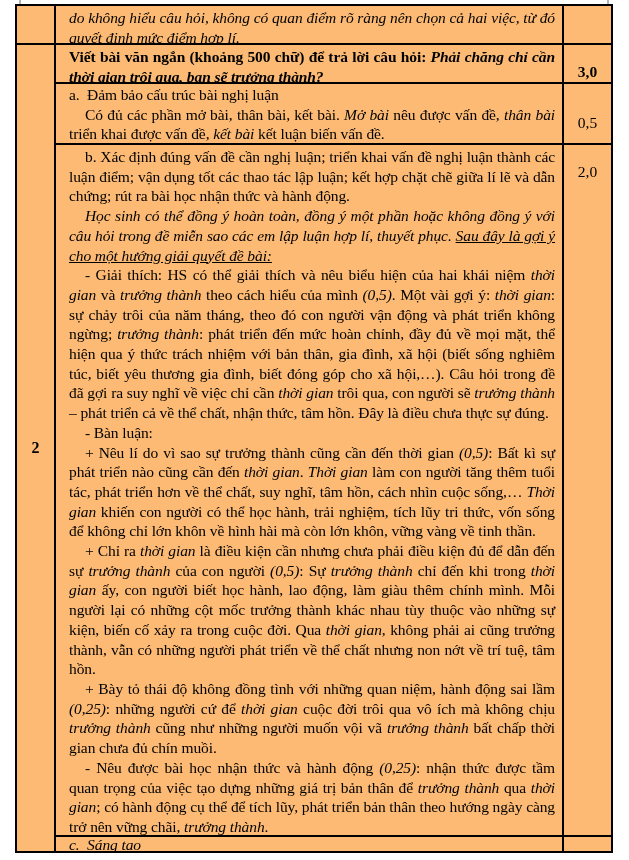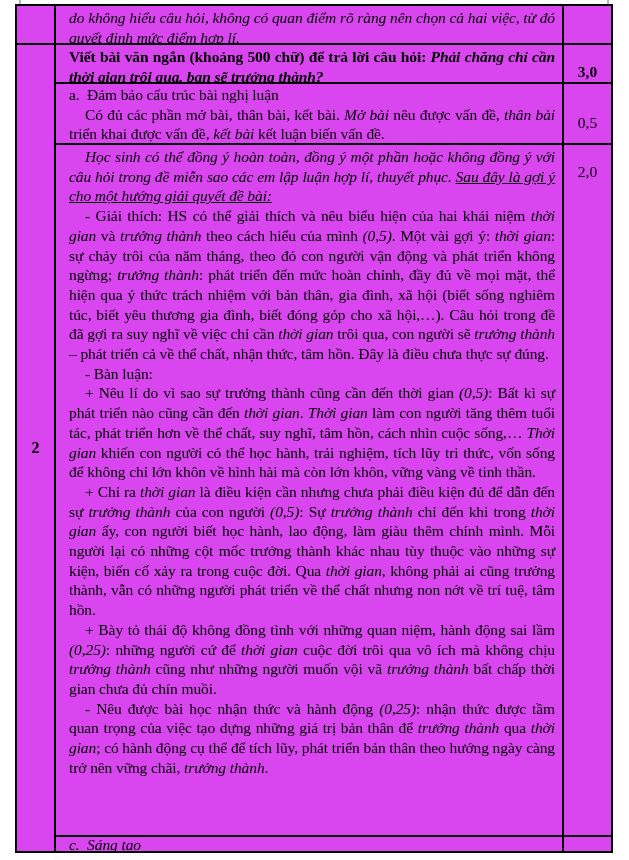--- a/index.html
+++ b/index.html
@@ -8,21 +8,21 @@
     width:629px; height:860px; position:relative; overflow:hidden;
     font-family:"Liberation Serif","DejaVu Serif",serif;
     color:#000;
   }
   .edge-tick { position:absolute; top:0; width:2px; height:9px; background:#b4b4b4; }
   .edge-tick.left { left:19px; }
   .edge-tick.right { left:607px; }
 
   .doc-table {
     position:absolute; left:15px; top:4px; width:598px; height:849px;
-    border:2px solid #000; display:flex; flex-direction:column; background:#d946ef;
+    border:2px solid #000; display:flex; flex-direction:column; background:#fdba74;
   }
   .carry-row { display:flex; border-bottom:2px solid #000; height:39px; flex:0 0 auto; }
   .num-col { width:39px; flex:0 0 39px; border-right:2px solid #000; }
   .score-col { width:47px; flex:0 0 47px; text-align:center; font-size:15.5px; padding-top:18px; }
   .content-col { flex:1 1 auto; border-right:2px solid #000; padding:2px 7px 0 13px; overflow:hidden; }
 
   .qblock { display:flex; flex:1 1 auto; min-height:0; }
   .qnum {
     display:flex; align-items:center; justify-content:center;
     font-weight:bold; font-size:16px;
@@ -75,20 +75,21 @@
         </div>
         <div class="qrow row-a">
           <div class="content-col">
             <p><span>a.&nbsp; Đảm bảo cấu trúc bài nghị luận</span></p>
             <p class="ind"><span>Có đủ các phần mở bài, thân bài, kết bài. </span><span class="i">Mở bài</span><span> nêu được vấn đề, </span><span class="i">thân bài</span><span> triển khai được vấn đề, </span><span class="i">kết bài</span><span> kết luận biến vấn đề.</span></p>
           </div>
           <div class="score-col"><span>0,5</span></div>
         </div>
         <div class="qrow row-b">
           <div class="content-col">
+            <p class="ind"><span>b. Xác định đúng vấn đề cần nghị luận; triển khai vấn đề nghị luận thành các luận điểm; vận dụng tốt các thao tác lập luận; kết hợp chặt chẽ giữa lí lẽ và dẫn chứng; rút ra bài học nhận thức và hành động.</span></p>
             <p class="ind"><span class="i">Học sinh có thể đồng ý hoàn toàn, đồng ý một phần hoặc không đồng ý với câu hỏi trong đề miễn sao các em lập luận hợp lí, thuyết phục. </span><span class="i u">Sau đây là gợi ý cho một hướng giải quyết đề bài:</span></p>
             <p class="ind"><span>- Giải thích: HS có thể giải thích và nêu biểu hiện của hai khái niệm </span><span class="i">thời gian</span><span> và </span><span class="i">trưởng thành</span><span> theo cách hiểu của mình </span><span class="i">(0,5)</span><span>. Một vài gợi ý: </span><span class="i">thời gian</span><span>: sự chảy trôi của năm tháng, theo đó con người vận động và phát triển không ngừng; </span><span class="i">trưởng thành</span><span>: phát triển đến mức hoàn chỉnh, đầy đủ về mọi mặt, thể hiện qua ý thức trách nhiệm với bản thân, gia đình, xã hội (biết sống nghiêm túc, biết yêu thương gia đình, biết đóng góp cho xã hội,…). Câu hỏi trong đề đã gợi ra suy nghĩ về việc chỉ cần </span><span class="i">thời gian</span><span> trôi qua, con người sẽ </span><span class="i">trưởng thành</span><span> – phát triển cả về thể chất, nhận thức, tâm hồn. Đây là điều chưa thực sự đúng.</span></p>
             <p class="ind"><span>- Bàn luận:</span></p>
             <p class="ind"><span>+ Nêu lí do vì sao sự trưởng thành cũng cần đến thời gian </span><span class="i">(0,5)</span><span>: Bất kì sự phát triển nào cũng cần đến </span><span class="i">thời gian</span><span>. </span><span class="i">Thời gian</span><span> làm con người tăng thêm tuổi tác, phát triển hơn về thể chất, suy nghĩ, tâm hồn, cách nhìn cuộc sống,… </span><span class="i">Thời gian</span><span> khiến con người có thể học hành, trải nghiệm, tích lũy tri thức, vốn sống để không chỉ lớn khôn về hình hài mà còn lớn khôn, vững vàng về tinh thần.</span></p>
             <p class="ind"><span>+ Chỉ ra </span><span class="i">thời gian</span><span> là điều kiện cần nhưng chưa phải điều kiện đủ để dẫn đến sự </span><span class="i">trưởng thành</span><span> của con người </span><span class="i">(0,5)</span><span>: Sự </span><span class="i">trưởng thành</span><span> chỉ đến khi trong </span><span class="i">thời gian</span><span> ấy, con người biết học hành, lao động, làm giàu thêm chính mình. Mỗi người lại có những cột mốc trưởng thành khác nhau tùy thuộc vào những sự kiện, biến cố xảy ra trong cuộc đời. Qua </span><span class="i">thời gian</span><span>, không phải ai cũng trưởng thành, vẫn có những người phát triển về thể chất nhưng non nớt về trí tuệ, tâm hồn.</span></p>
             <p class="ind"><span>+ Bày tỏ thái độ không đồng tình với những quan niệm, hành động sai lầm </span><span class="i">(0,25)</span><span>: những người cứ để </span><span class="i">thời gian</span><span> cuộc đời trôi qua vô ích mà không chịu </span><span class="i">trưởng thành</span><span> cũng như những người muốn vội vã </span><span class="i">trưởng thành</span><span> bất chấp thời gian chưa đủ chín muồi.</span></p>
             <p class="ind"><span>- Nêu được bài học nhận thức và hành động </span><span class="i">(0,25)</span><span>: nhận thức được tầm quan trọng của việc tạo dựng những giá trị bản thân để </span><span class="i">trưởng thành</span><span> qua </span><span class="i">thời gian</span><span>; có hành động cụ thể để tích lũy, phát triển bản thân theo hướng ngày càng trở nên vững chãi, </span><span class="i">trưởng thành</span><span>.</span></p>
           </div>
           <div class="score-col"><span>2,0</span></div>
         </div>

